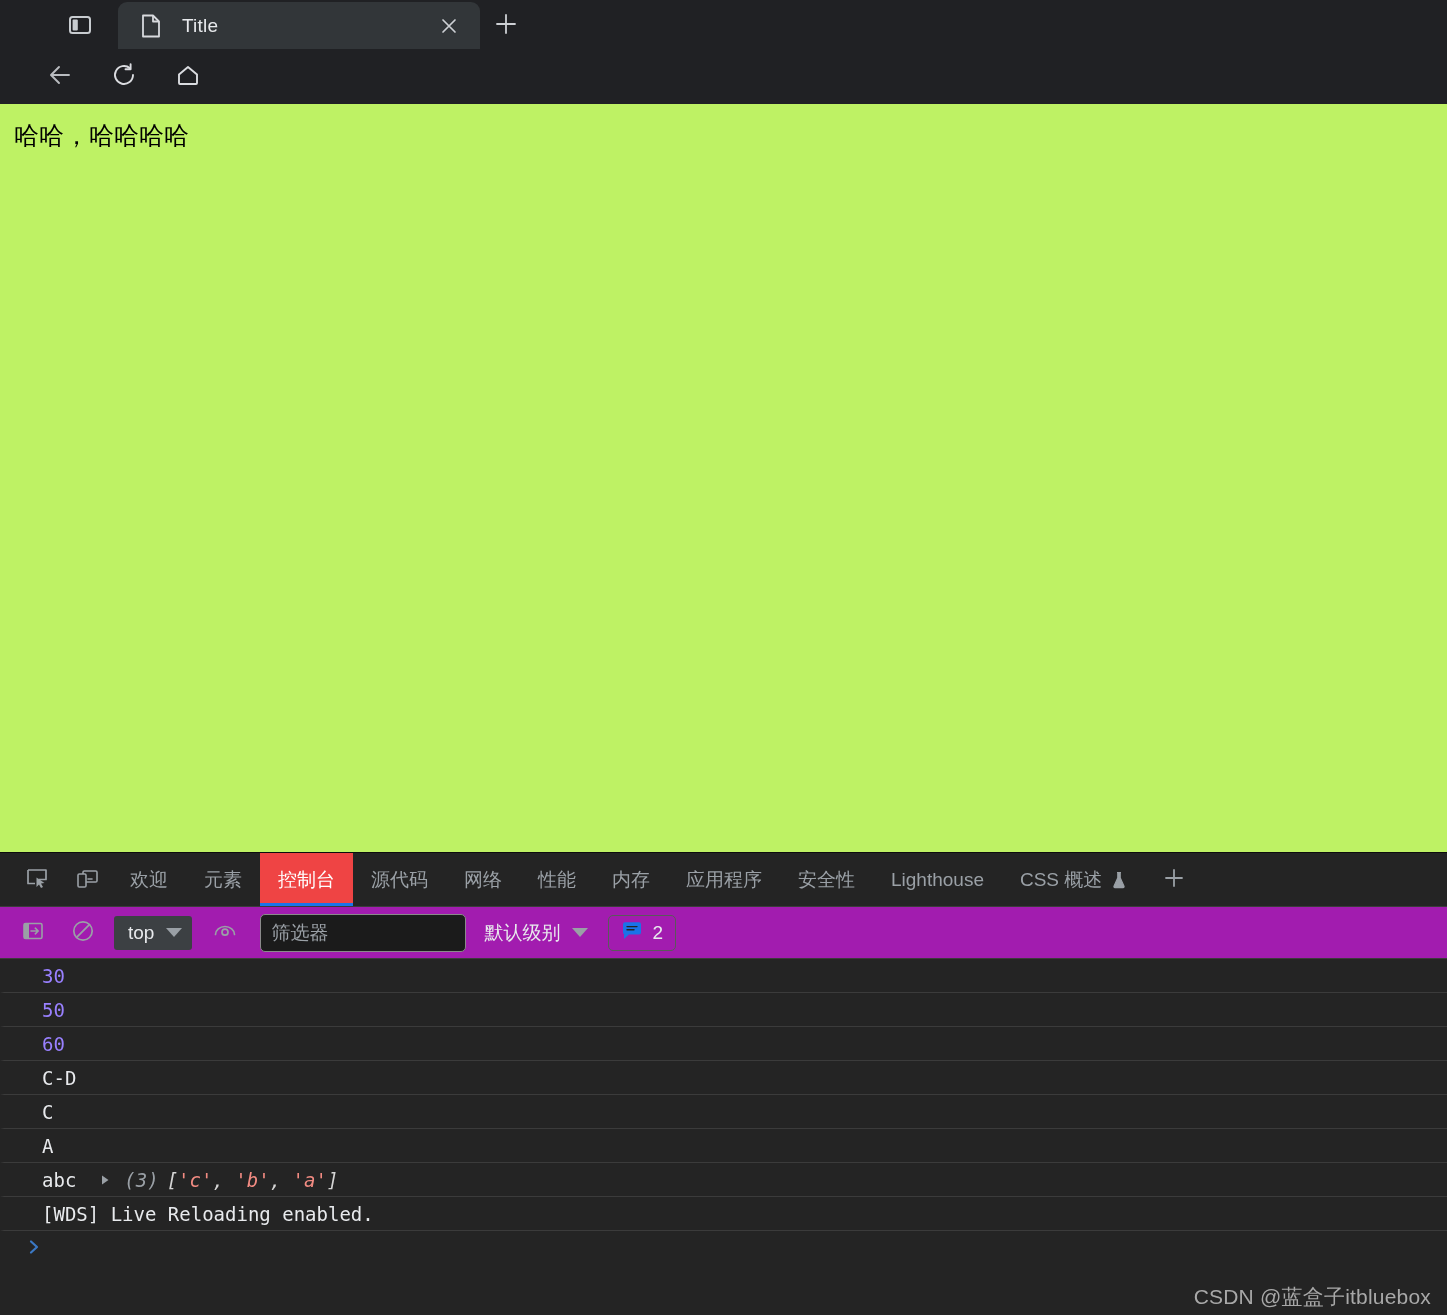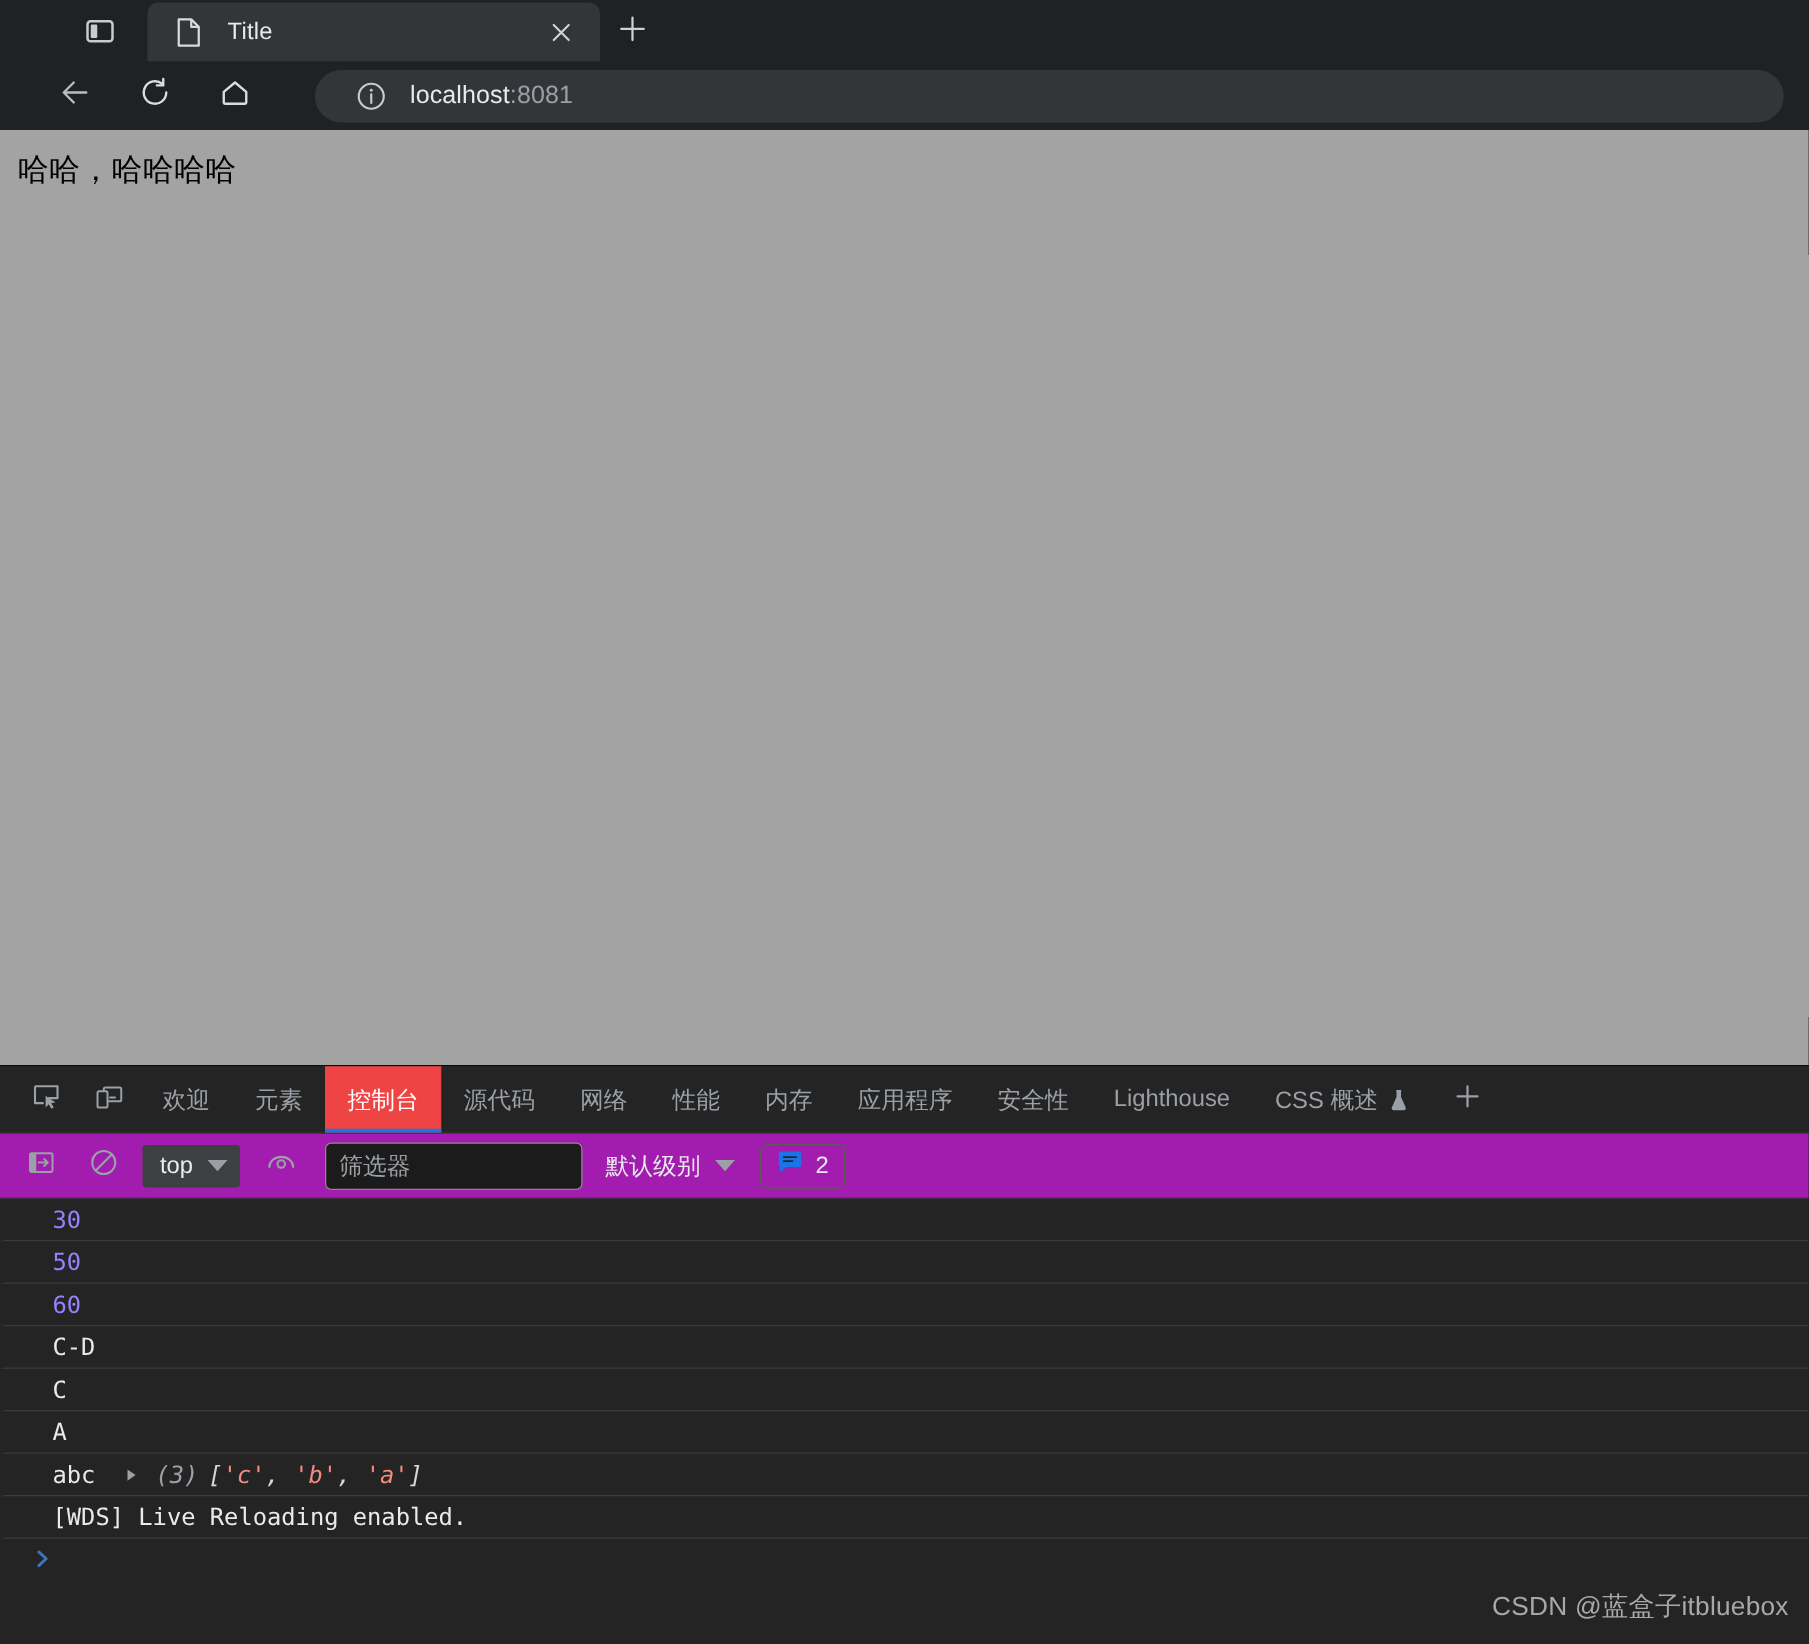--- a/index.html
+++ b/index.html
@@ -68,21 +68,21 @@
     display: flex; align-items: center; padding: 0 18px;
     cursor: text;
   }
   .omni-info { width: 26px; height: 26px; flex: 0 0 26px; margin-left: 14px; margin-right: 18px; }
   .omni-url { font-size: 20px; color: #9aa0a6; letter-spacing: .1px; }
   .omni-url b { color: #e8eaed; font-weight: 400; }
 
   
   .viewport {
     width: 1447px; height: 748px;
-    background: #a3a3a3;
+    background: #bef264;
     padding: 16px 0 0 14px;
     position: relative;
   }
   .page-text {
     font-family: "DejaVu Sans", "Liberation Sans", sans-serif;
     font-size: 25px; color: #000; line-height: 1.3;
   }
 
   
   .devtools {
@@ -199,21 +199,21 @@
   .prompt-row {
     min-height: 36px;
     display: flex; align-items: center;
     padding-left: 22px;
     background: #242424;
     border-left: 4px solid transparent;
   }
   .prompt-chevron { margin-right: 10px; }
 
   .watermark {
-    position: absolute; right: 16px; bottom: 16px;
+    position: absolute; right: 16px; bottom: 4px;
     color: #a8a8a8; font-size: 21px;
     font-family: "Liberation Sans", "DejaVu Sans", sans-serif;
     letter-spacing: .2px;
   }
 </style>
 </head>
 <body>
 
 <div class="browser">
 
@@ -269,30 +269,20 @@
       </span>
     </div>
     <div class="navbtn">
       <span>
         <svg width="28" height="28" viewBox="0 0 28 28">
           <path d="M5 13.5 L14 6 L23 13.5 V22 a1 1 0 0 1-1 1 H6 a1 1 0 0 1-1-1 Z" fill="none" stroke="#dadce0" stroke-width="1.9" stroke-linejoin="round"></path>
         </svg>
       </span>
     </div>
 
-    <div class="omnibox">
-      <span class="omni-info">
-        <svg width="26" height="26" viewBox="0 0 26 26">
-          <circle cx="13" cy="13" r="10" fill="none" stroke="#c8ccd0" stroke-width="1.7"></circle>
-          <circle cx="13" cy="8.2" r="1.15" fill="#c8ccd0"></circle>
-          <path d="M13 11.4v7" stroke="#c8ccd0" stroke-width="1.7" stroke-linecap="round"></path>
-        </svg>
-      </span>
-      <span class="omni-url"><b>localhost</b><span>:8081</span></span>
-    </div>
   </div>
 </div>
 
 <div class="viewport">
   <div class="page-text">哈哈，哈哈哈哈</div>
 </div>
 
 <div class="devtools">
 
   <div class="dt-tabbar">

